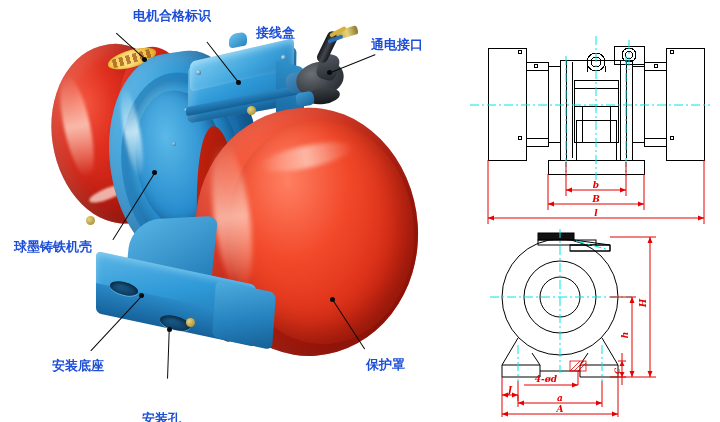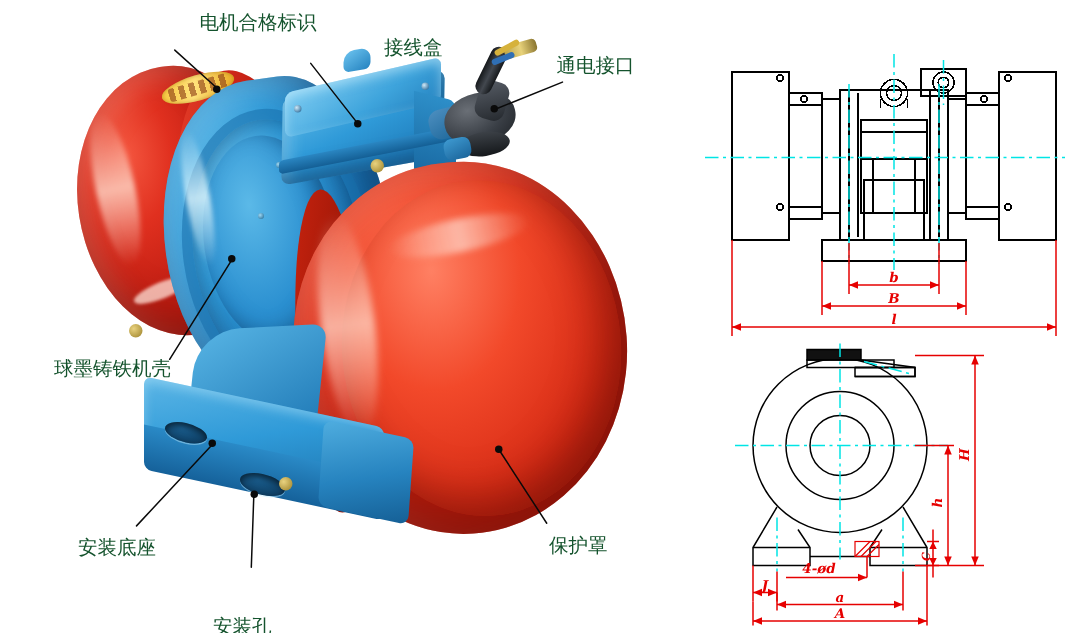--- a/index.html
+++ b/index.html
@@ -1,22 +1,22 @@
 <!DOCTYPE html>
 <html><head>
 <meta charset="utf-8">
 <style>
   html,body{margin:0;padding:0;background:#ffffff;}
   body{width:720px;height:422px;position:relative;overflow:hidden;
        font-family:"DejaVu Sans","Liberation Sans",sans-serif;}
   #stage{position:absolute;left:0;top:0;width:720px;height:422px;background:#fff;}
 
   
-  .lbl{position:absolute;color:#14532d;font-size:13px;line-height:1;white-space:nowrap;
-       font-family:"DejaVu Sans","Liberation Sans",sans-serif;font-weight:400;}
+  .lbl{position:absolute;color:#1d4ed8;font-size:13px;line-height:1;white-space:nowrap;
+       font-family:"DejaVu Sans","Liberation Sans",sans-serif;font-weight:700;}
   .leader{position:absolute;background:#0a0a0a;transform-origin:0 50%;height:1.4px;border-radius:1px;}
   .dot{position:absolute;width:5px;height:5px;border-radius:50%;background:#0a0a0a;}
 
   
   #photo{position:absolute;left:0;top:0;width:460px;height:422px;}
 
   .shape{position:absolute;}
 
   
   .rearcap{
@@ -302,21 +302,21 @@
 
     <div class="dot" style="left:330px;top:297px;"></div>
     <div class="leader" style="left:333px;top:300px;width:58px;transform:rotate(57deg);"></div>
 
     <div class="lbl" style="left:133px;top:9px;">电机合格标识</div>
 
     <div class="lbl" style="left:256px;top:26px;">接线盒</div>
 
     <div class="lbl" style="left:371px;top:38px;">通电接口</div>
 
-    <div class="lbl" style="left:14px;top:240px;margin-left:22px;">球墨铸铁机壳</div>
+    <div class="lbl" style="left:14px;top:240px;">球墨铸铁机壳</div>
 
     <div class="lbl" style="left:52px;top:359px;">安装底座</div>
 
     <div class="lbl" style="left:142px;top:385px;margin-top:27px;">安装孔</div>
 
     <div class="lbl" style="left:366px;top:358px;">保护罩</div>
   </div>
 
   <div id="cad">
 

